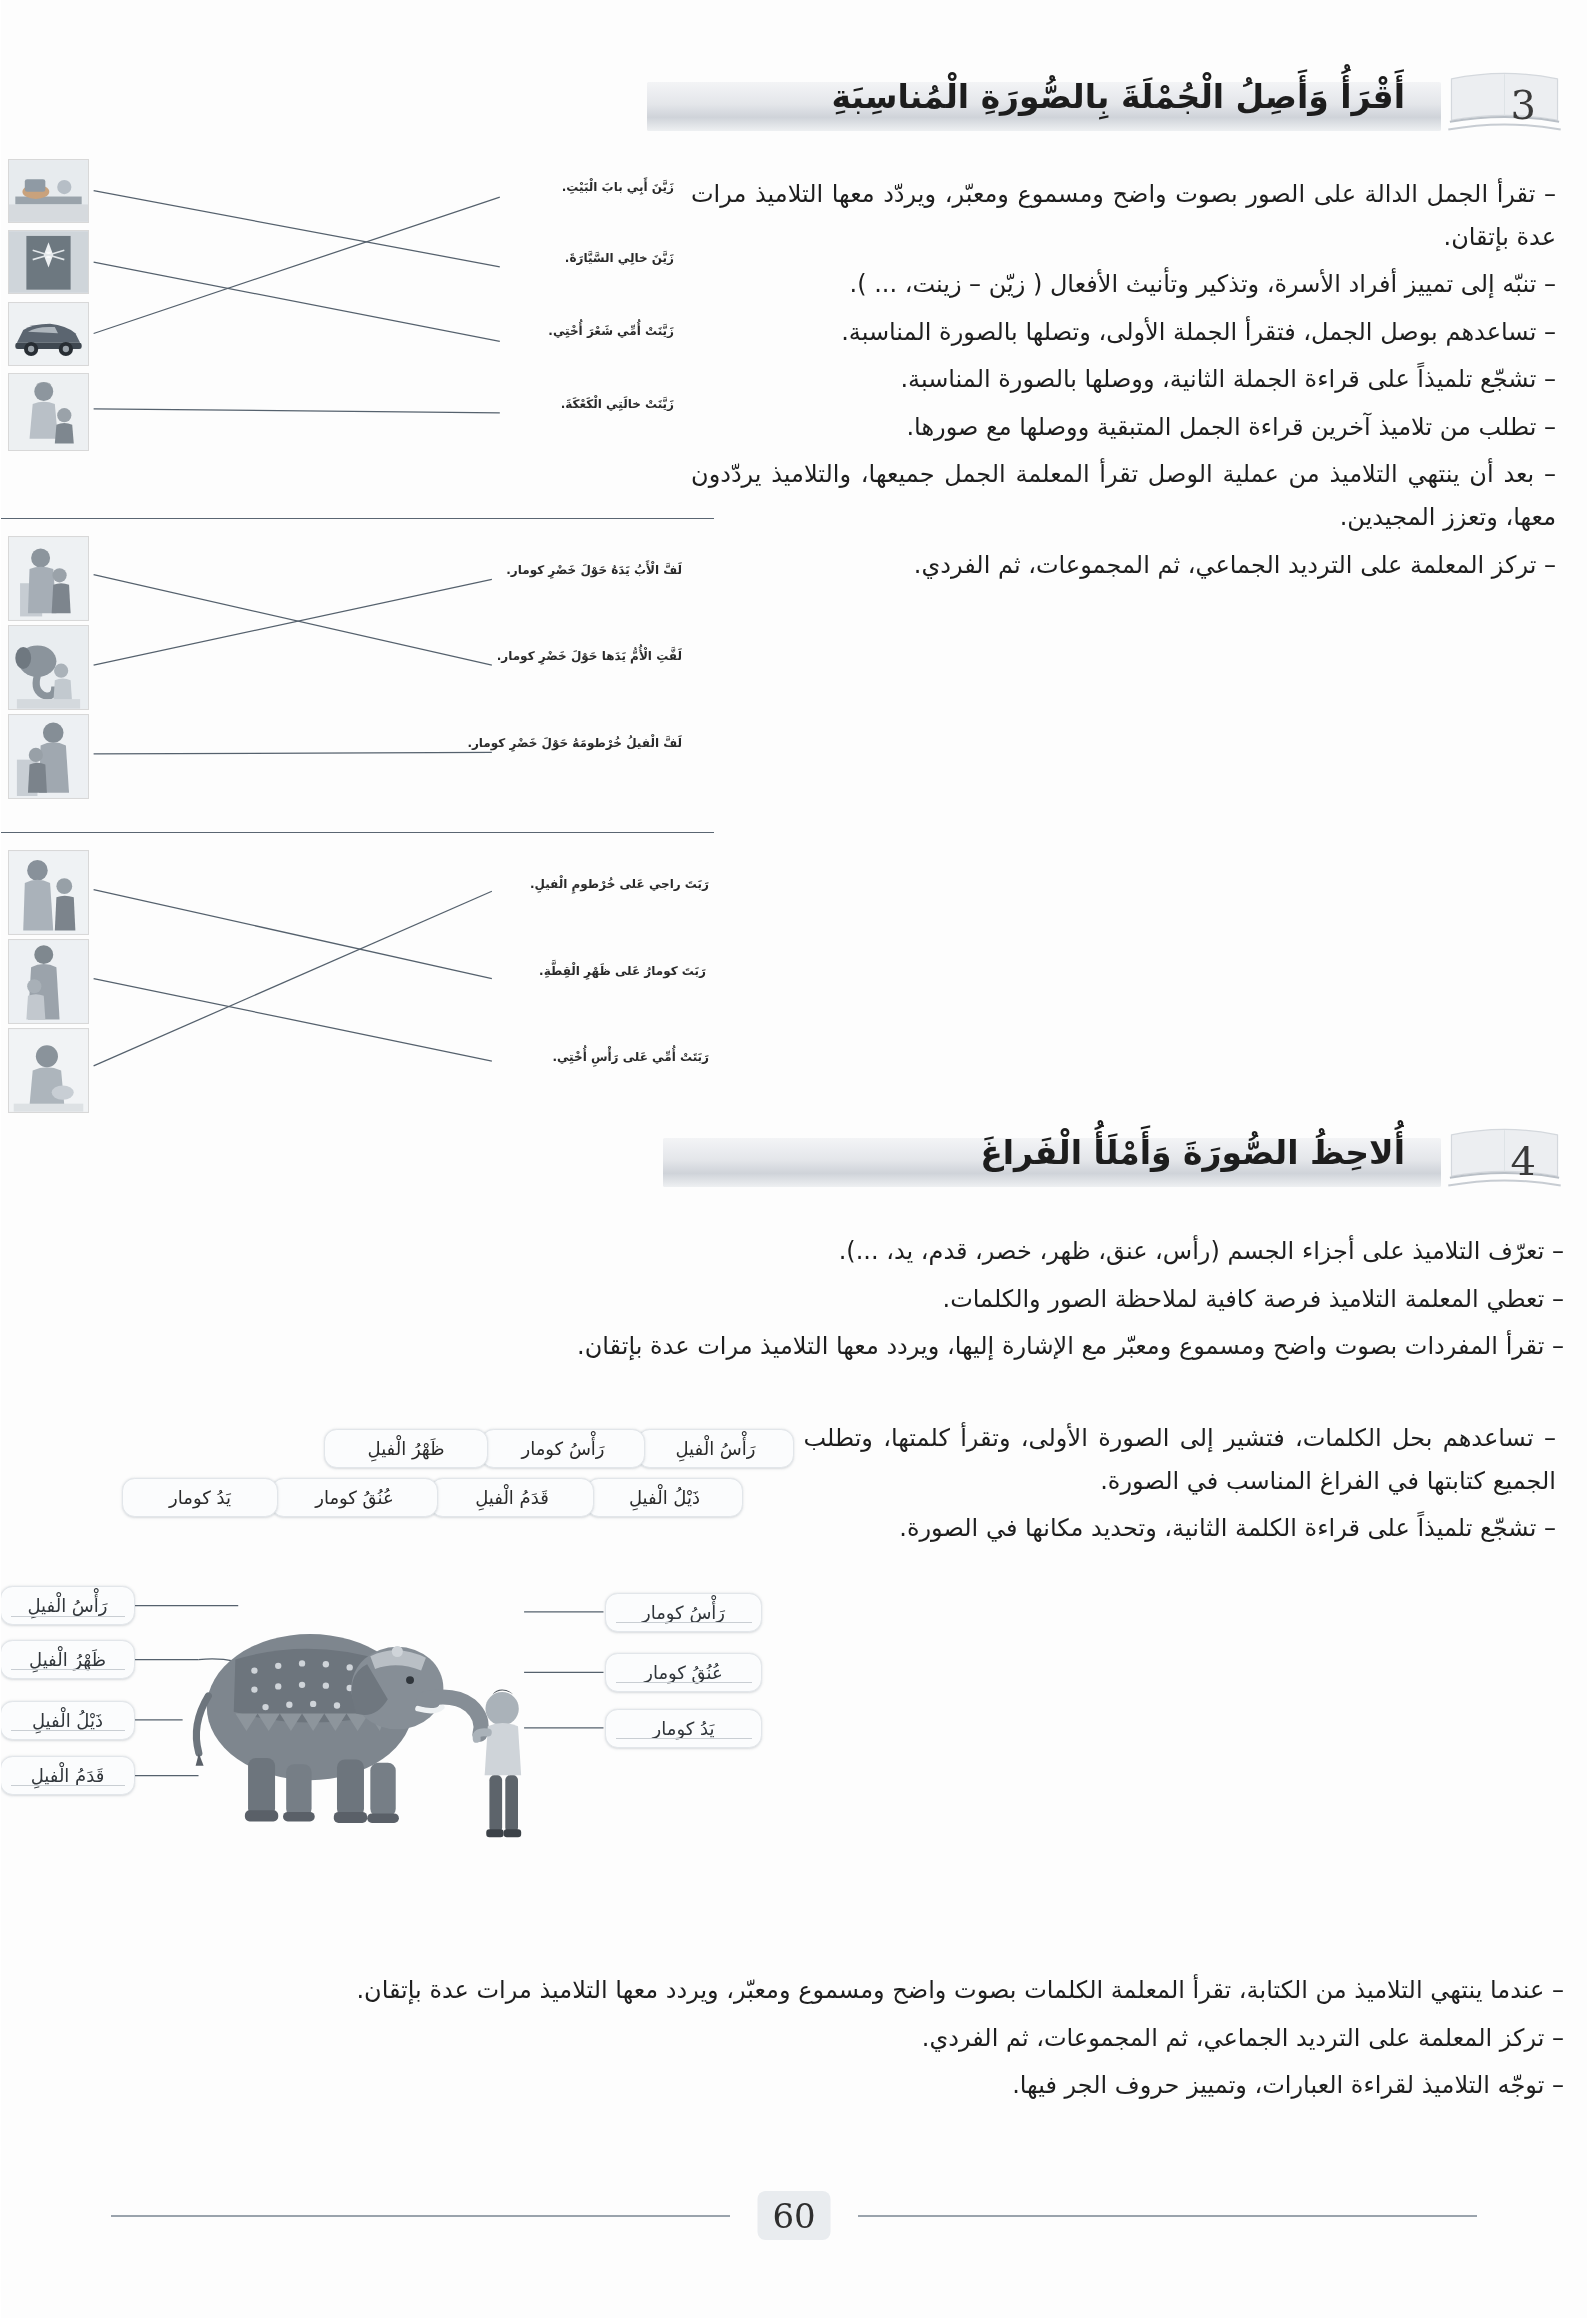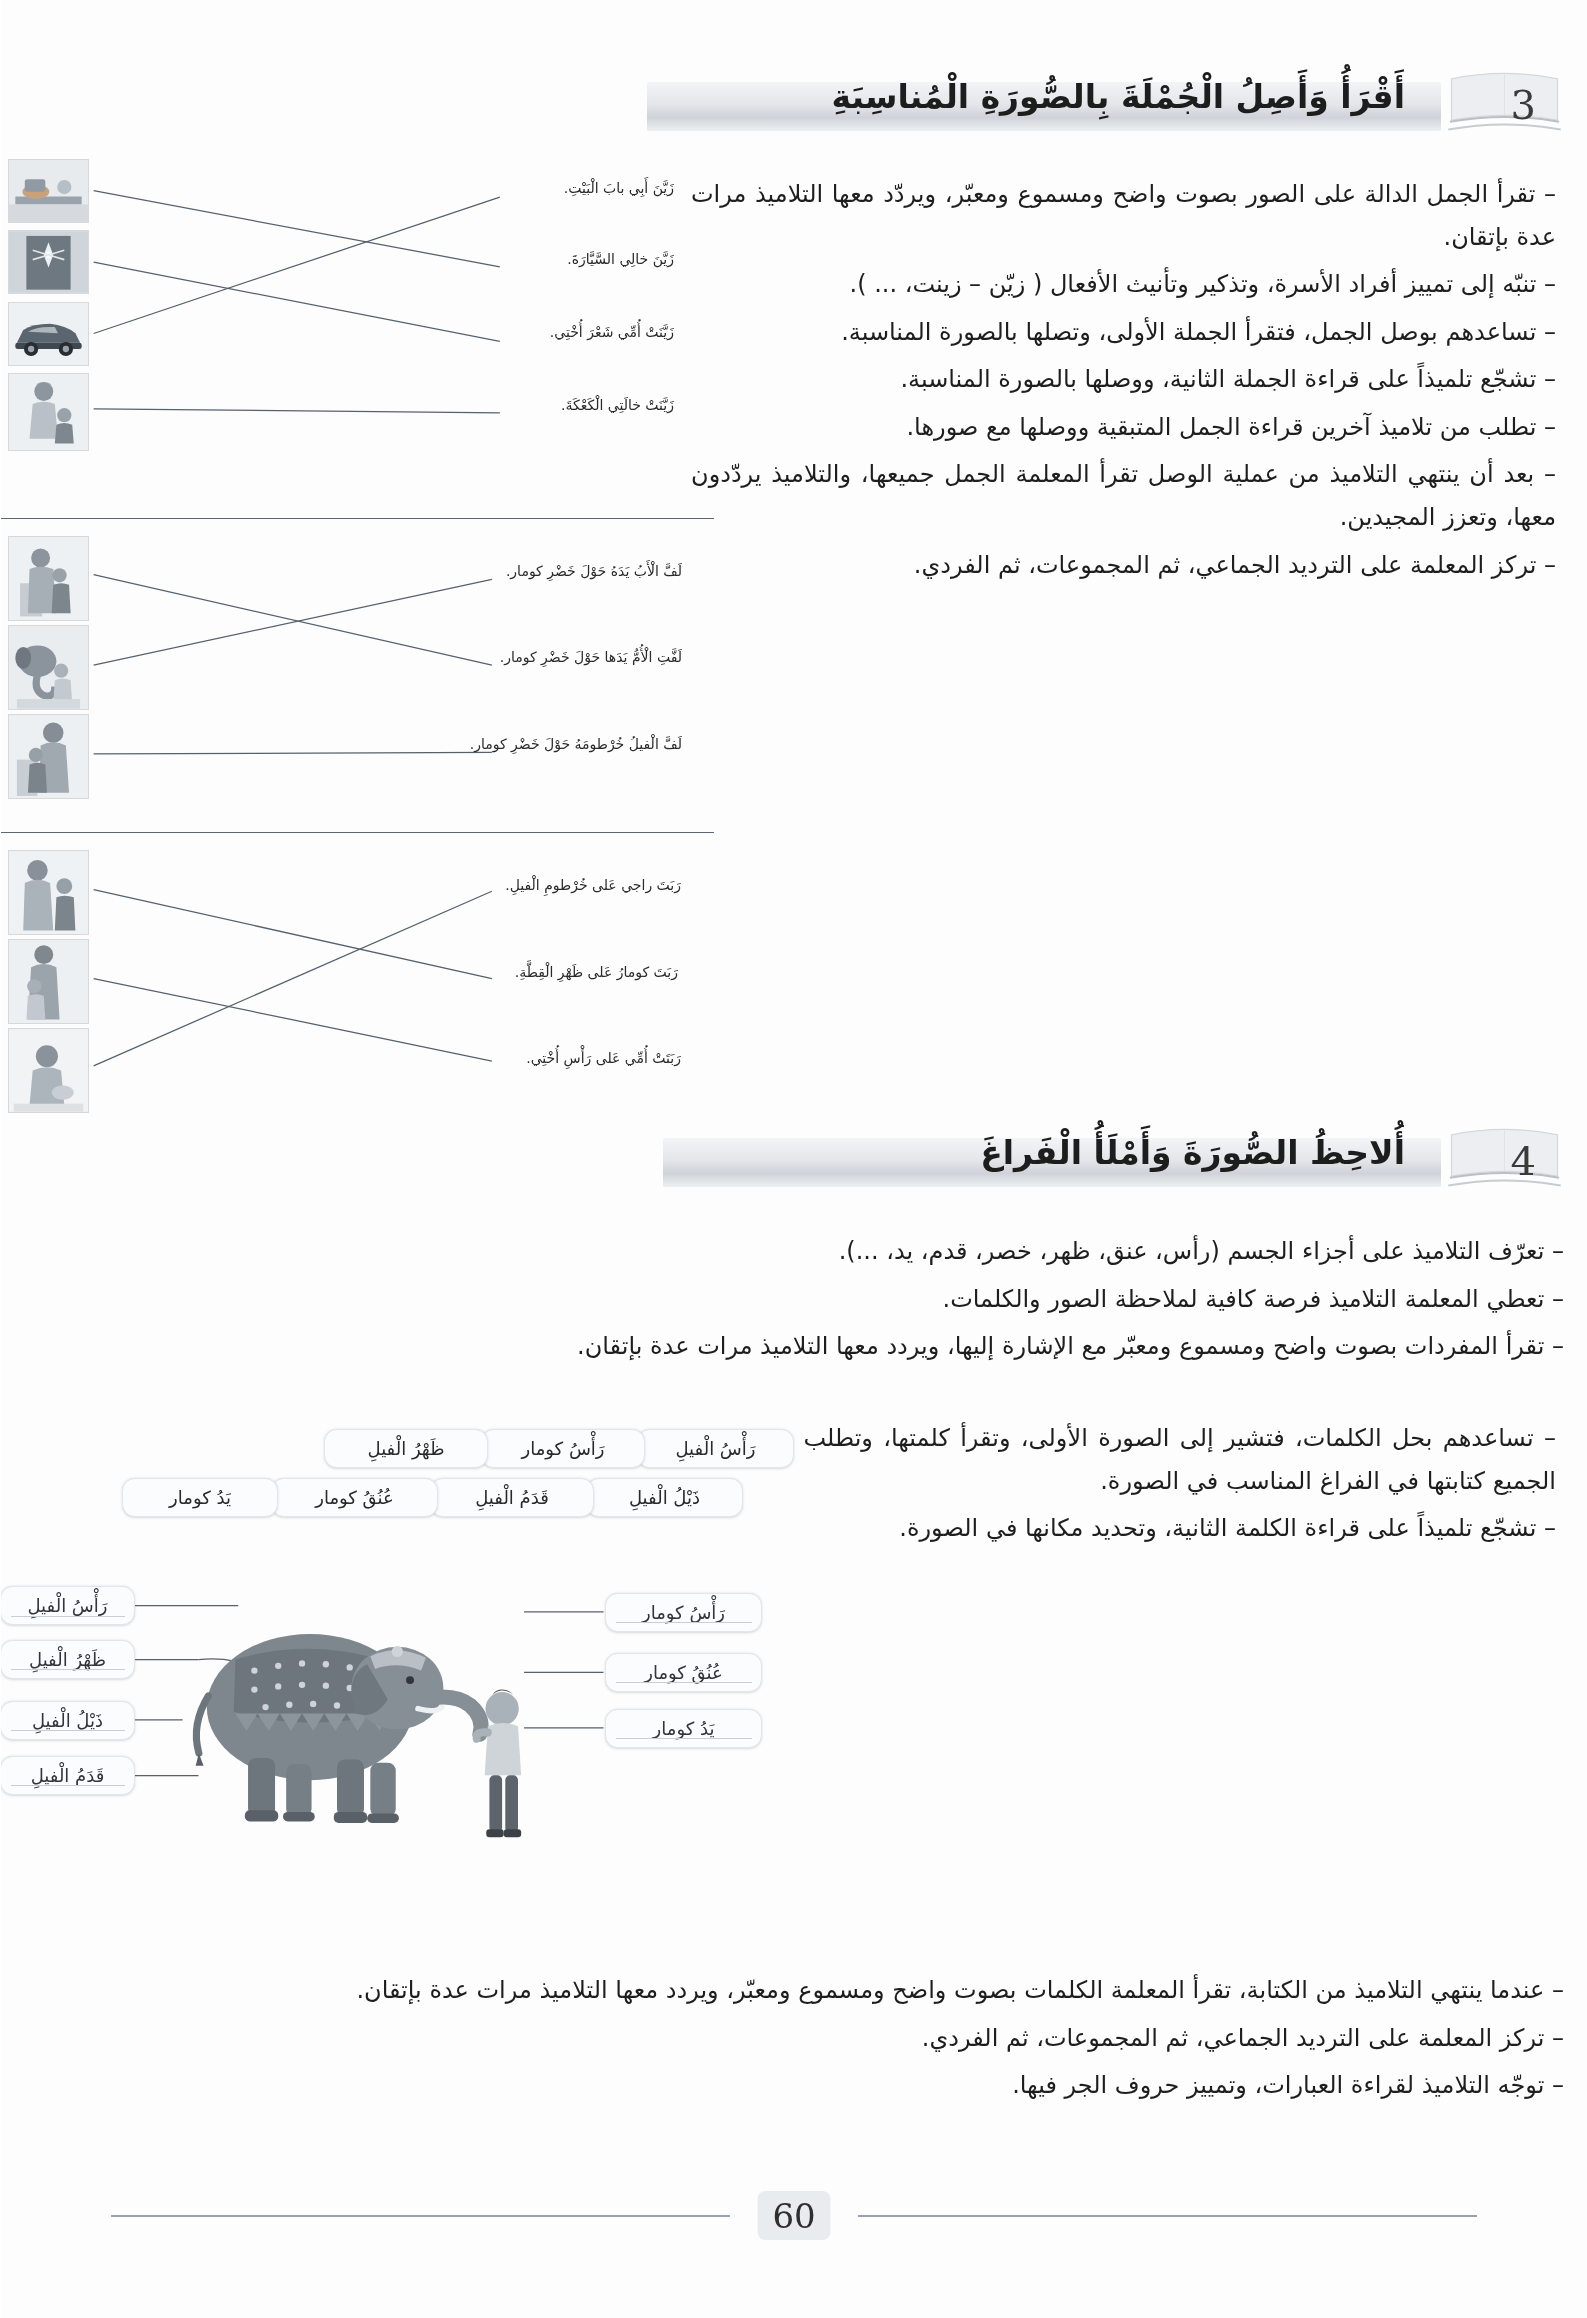--- a/index.html
+++ b/index.html
@@ -73,25 +73,26 @@
     text-align: justify;
     color: #1e1e1e;
     font-family: "DejaVu Sans", "Liberation Sans", sans-serif;
   }
   .instr p { margin: 0 0 4.8px 0; }
 
   
   .match-group { position: absolute; }
   .match-sentence {
     position: absolute;
-    font-size: 14px;
+    font-size: 12px;
     color: #2a2a2a;
     white-space: nowrap;
     text-align: right;
     font-family: "DejaVu Sans", "Liberation Sans", sans-serif;
+    font-weight: bold;
   }
   .thumb {
     position: absolute;
     border: 0.8px solid #d8d8d8;
     background: #eceff1;
     overflow: hidden;
   }
   .divider {
     position: absolute;
     height: 0.8px;
@@ -282,21 +283,21 @@
       <line x1="118" y1="282" x2="620" y2="280"></line>
     </svg>
 
     <div class="match-sentence" style="right:32px; top:33px; width:429px;">لَفَّ الْأَبُ يَدَهُ حَوْلَ خَضْرِ كومار.</div>
     <div class="match-sentence" style="right:32px; top:119px; width:429px;">لَفَّتِ الْأُمُّ يَدَها حَوْلَ خَضْرِ كومار.</div>
     <div class="match-sentence" style="right:32px; top:206px; width:429px;">لَفَّ الْفيلُ خُرْطومَهُ حَوْلَ خَضْرِ كومار.</div>
   </div>
 
   <div class="divider" style="left:0; top:832px; width:714px;"></div>
 
-  <div class="match-group" style="left:0; top:845px; width:714px; height:302px;">
+  <div class="match-group" style="left:0; top:845px; width:714px; height:302px;padding-left:28px;">
     <div class="thumb" style="left:8px; top:4.8px; width:79px; height:83px;">
       <svg width="79" height="83" viewBox="0 0 100 104">
         <rect width="100" height="104" fill="#eff2f4"></rect>
         <circle cx="36" cy="24" r="13" fill="#88919a"></circle>
         <path d="M20 40 Q36 32 52 40 L56 100 L18 100 Z" fill="#aab2ba"></path>
         <circle cx="70" cy="44" r="10" fill="#97a0a7"></circle>
         <path d="M60 58 Q70 54 82 58 L84 100 L58 100 Z" fill="#7c848c"></path>
       </svg>
     </div>
     <div class="thumb" style="left:8px; top:94px; width:79px; height:83px;">

